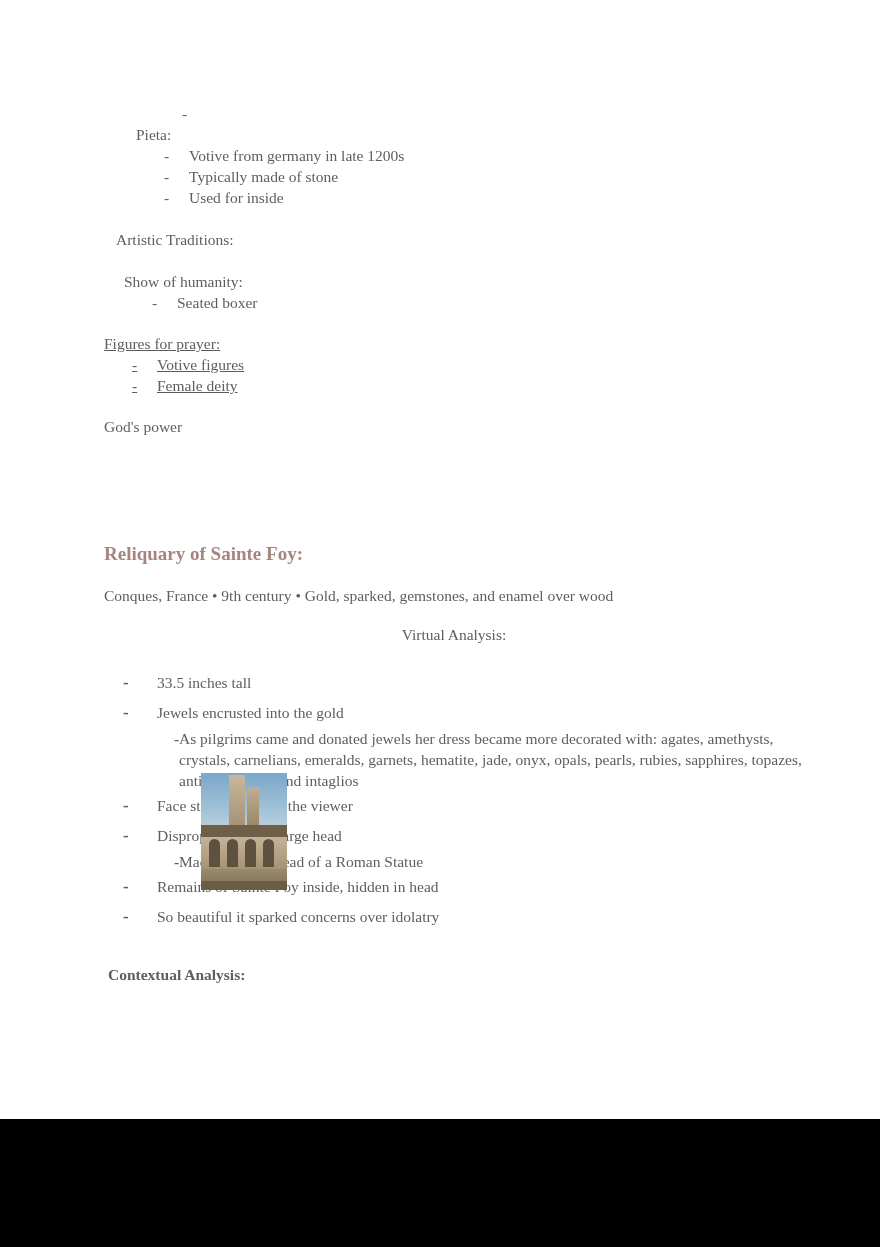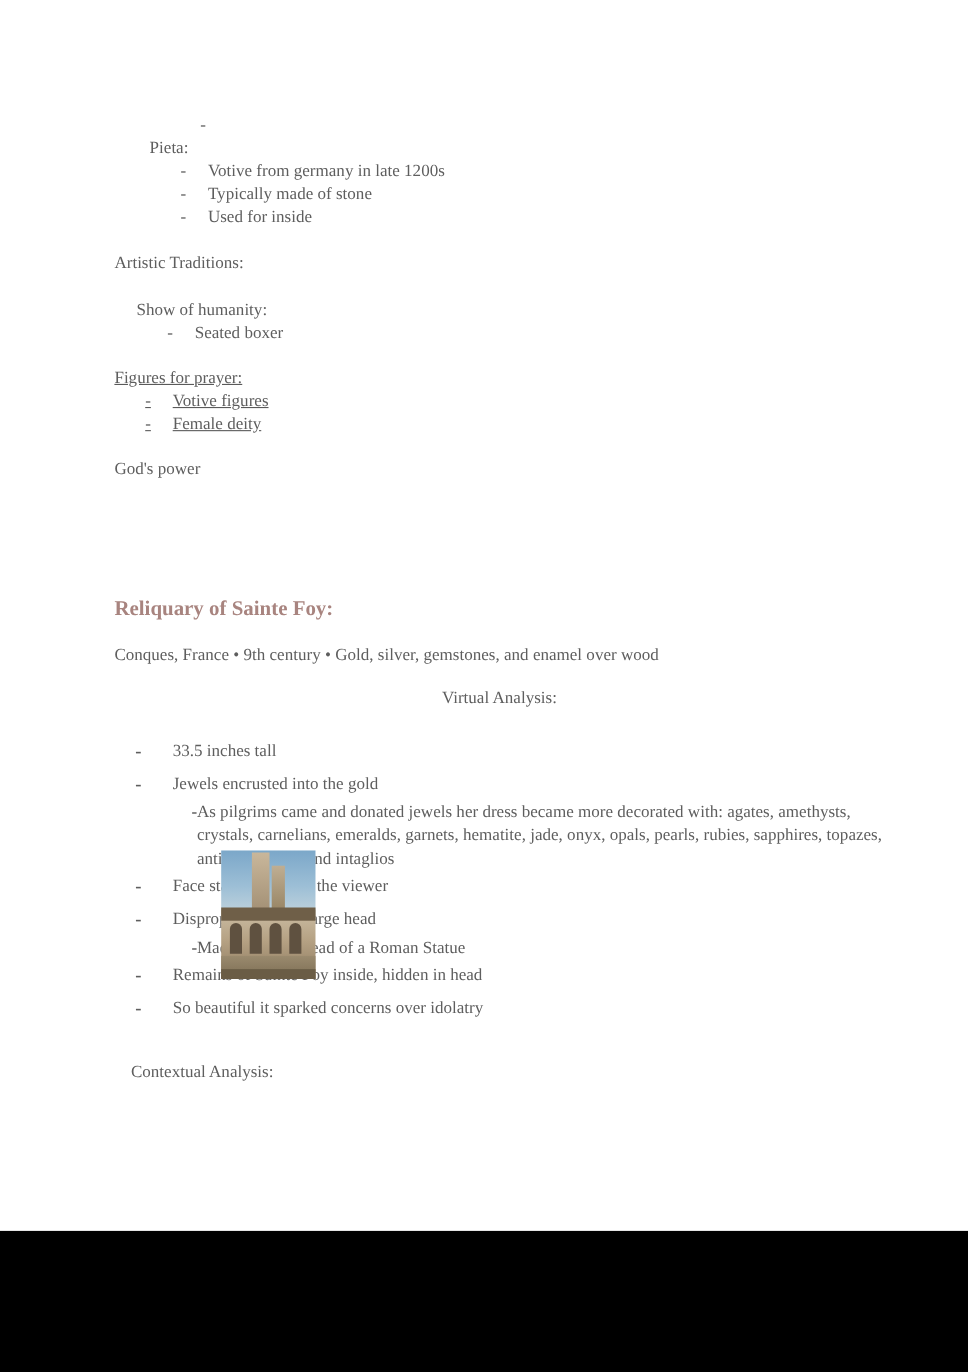--- a/index.html
+++ b/index.html
@@ -57,21 +57,21 @@
   
   #top-first-bullet {
     position: absolute;
     left: 0;
     top: 103px;
     width: 700px;
   }
   #top-first-bullet .dash { padding-left: 78px; width: 104px; flex: 0 0 104px; }
 
   #pieta-block { position: absolute; left: 0; top: 124px; width: 700px; margin-left: 32px; }
-  #artistic-block { position: absolute; left: 0; top: 229px; width: 700px; }
+  #artistic-block { position: absolute; left: 12px; top: 229px; width: 700px; }
   #humanity-block { position: absolute; left: 0; top: 271px; width: 700px; margin-left: 20px; }
   #prayer-block { position: absolute; left: 0; top: 333px; width: 700px; text-decoration: underline; }
   #godspower-block { position: absolute; left: 0; top: 416px; width: 700px; }
 
   
   #reliquary-block { position: absolute; left: 0; top: 543px; width: 700px; }
   .heading {
     font-size: 19px;
     line-height: 21px;
     font-weight: bold;
@@ -106,21 +106,21 @@
   }
   .indent-sub .dash {
     width: 75px;
     flex: 0 0 75px;
     padding-left: 70px;
     box-sizing: border-box;
     font-weight: bold;
   }
   .indent-sub .txt { flex: 1; padding-right: 0; }
 
-  #contextual-label { position: absolute; left: 15px; top: 964px; width: 700px; }
+  #contextual-label { position: absolute; left: 4px; top: 964px; width: 700px; font-weight: bold; }
 
   
   #inline-image {
     position: absolute;
     left: 201px;
     top: 773px;
     width: 86px;
     height: 117px;
     overflow: hidden;
   }
@@ -232,21 +232,21 @@
 
     <div id="godspower-block">
       <div class="line">God's power</div>
     </div>
 
     <div id="reliquary-block">
       <div class="heading">Reliquary of Sainte Foy:</div>
     </div>
 
     <div id="caption-line">
-      <div class="line">Conques, France • 9th century • Gold, silver, gemstones, and enamel over wood</div>
+      <div class="line">Conques, France • 9th century • Gold, sparked, gemstones, and enamel over wood</div>
     </div>
 
     <div id="virtual-label">
       <div class="line">Virtual Analysis:</div>
     </div>
 
     <div id="virtual-list">
 
       <div class="big-bullet-row">
         <span class="dash">-</span>

